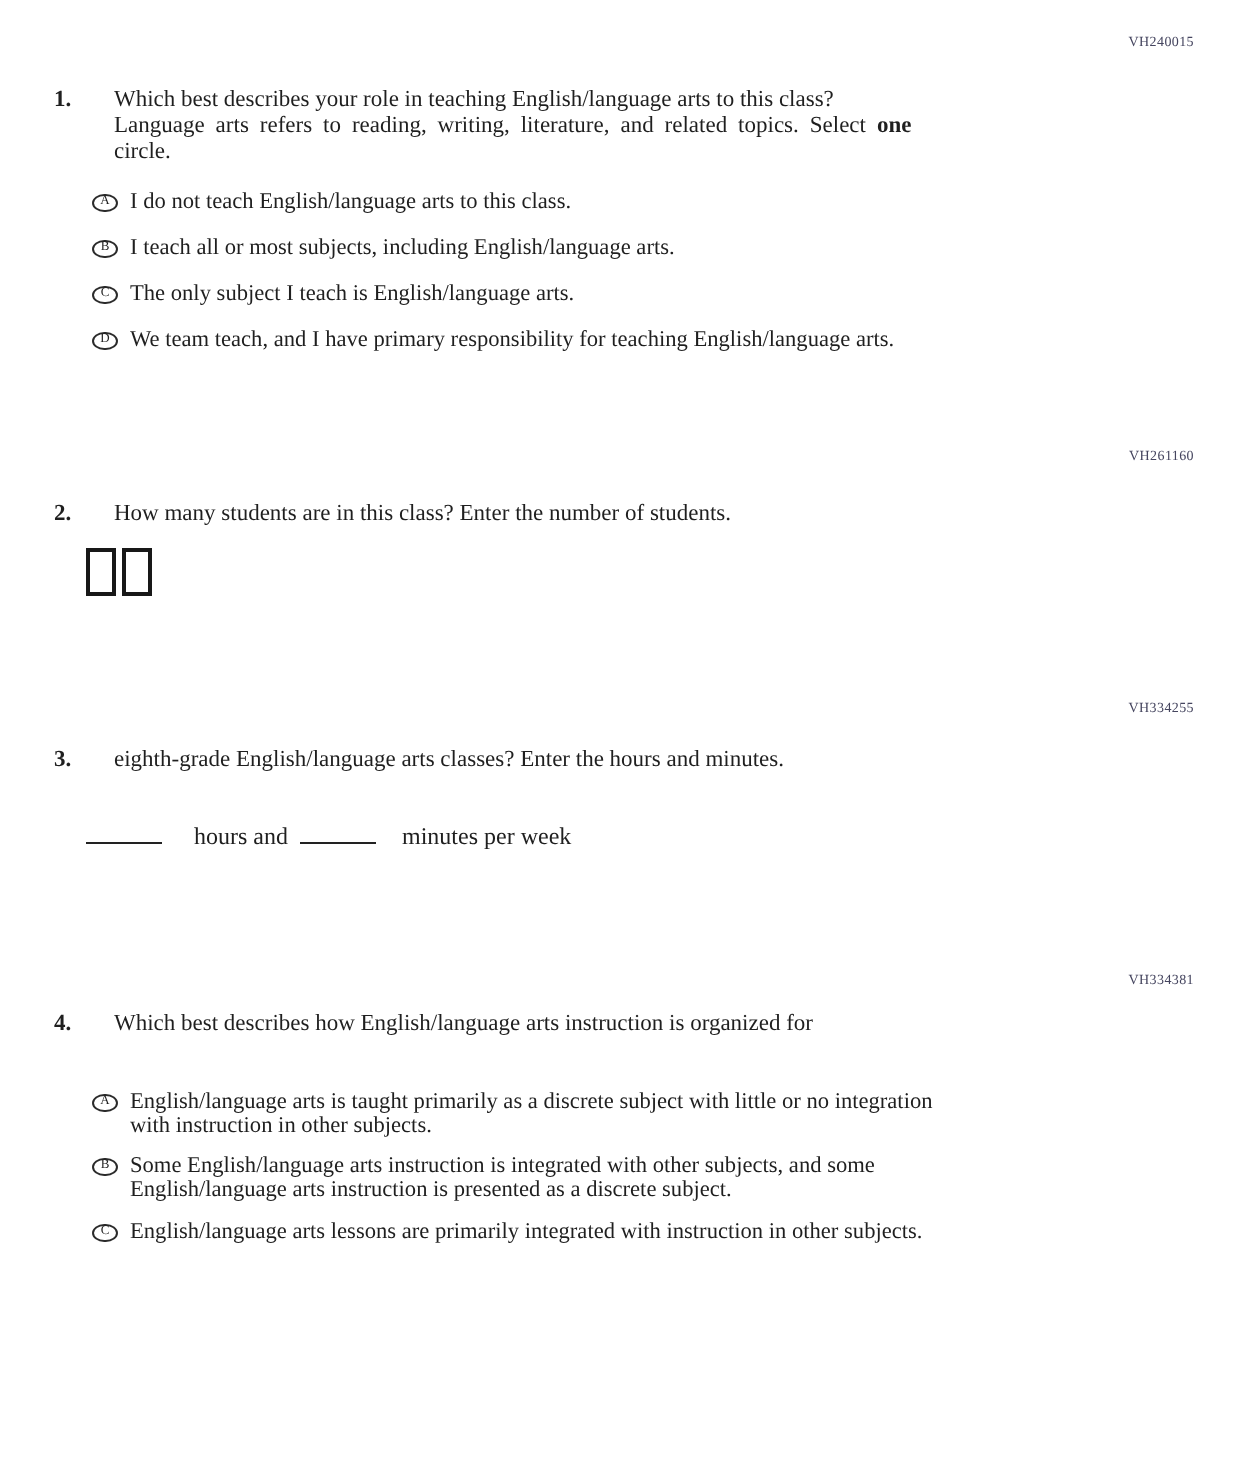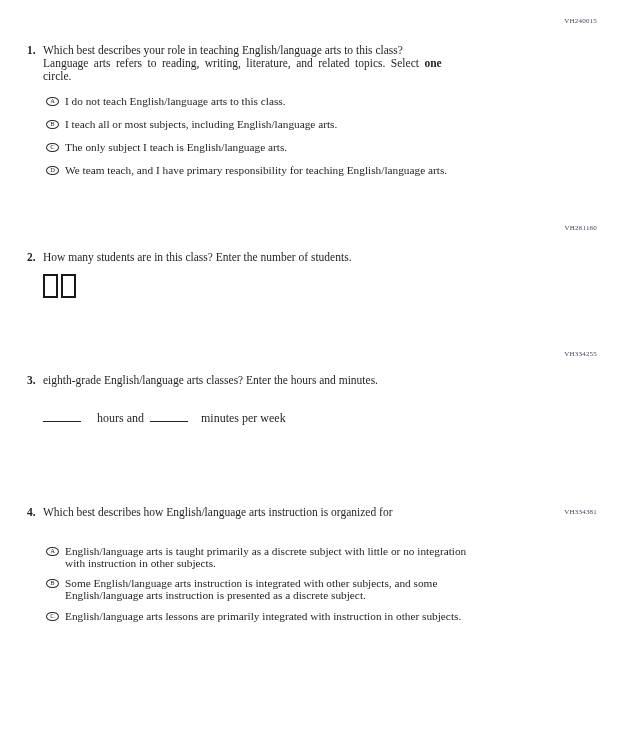--- a/index.html
+++ b/index.html
@@ -27,21 +27,21 @@
     display: flex;
     align-items: flex-start;
   }
   .qnum {
     flex: none;
     width: 16px;
     font-size: 11.5px;
     font-weight: bold;
     line-height: 13px;
   }
-  .prompt { font-size: 11.5px; }
+  .prompt { font-size: 11.5px; margin-left: 14px; }
   .line {
     white-space: pre;
     line-height: 13px;
     height: 13px;
   }
   .line b { font-weight: bold; }
   .ws { word-spacing: 2.6px; }
   .opt {
     position: absolute;
     left: 46px;
@@ -156,21 +156,21 @@
       <div class="line">eighth-grade English/language arts classes? Enter the hours and minutes.</div>
     </div>
   </div>
   <div class="fillrow">
     <span class="blank b1"></span>
     <span>hours and</span>
     <span class="blank b2"></span>
     <span>minutes per week</span>
   </div>
 
-  <div class="code" style="top:508px">VH334381</div>
+  <div class="code" style="top:486px">VH334381</div>
   <div class="qrow" style="top:506px">
     <div class="qnum">4.</div>
     <div class="prompt">
       <div class="line">Which best describes how English/language arts instruction is organized for</div>
     </div>
   </div>
   <div class="opt" style="top:545px">
     <span class="bubble">A</span>
     <div class="otext">
       <div class="oline">English/language arts is taught primarily as a discrete subject with little or no integration</div>

